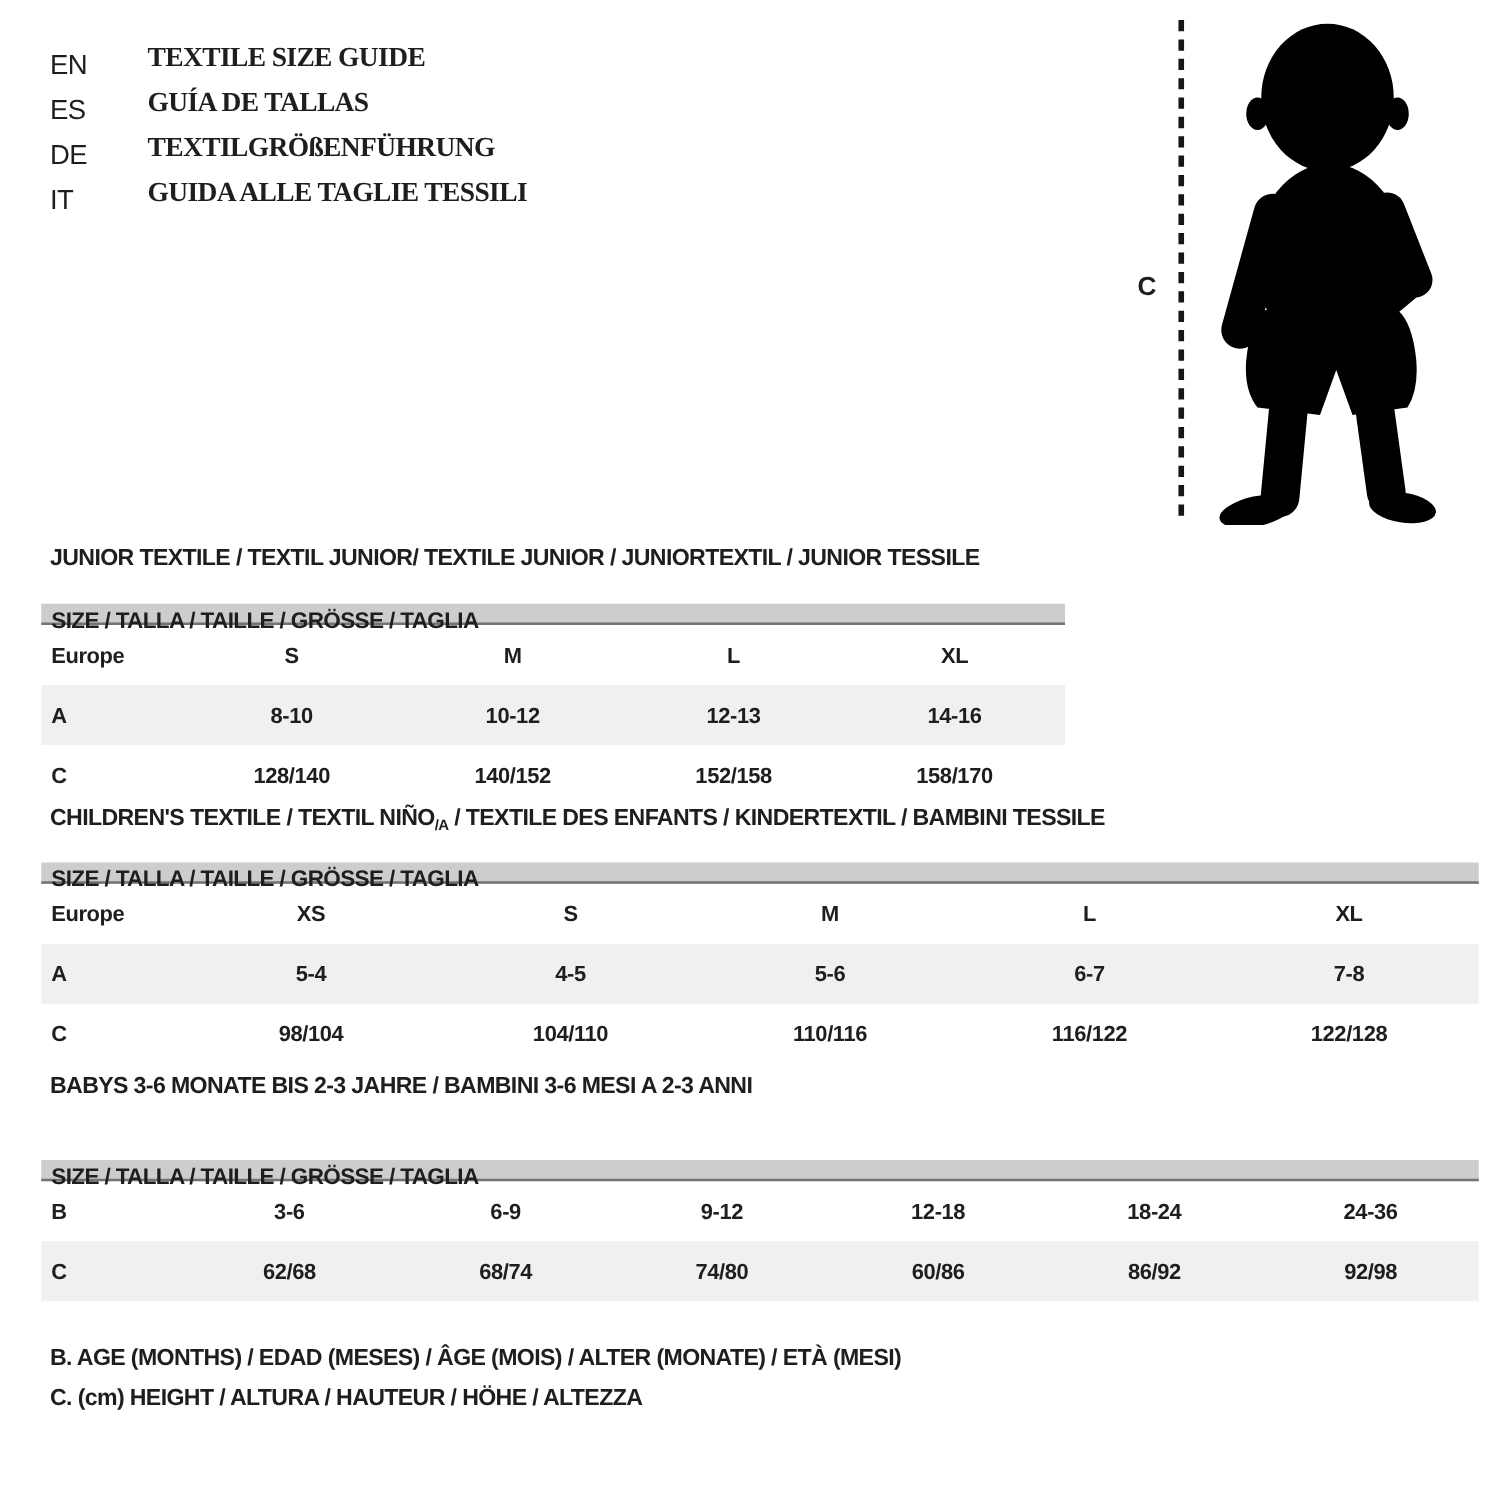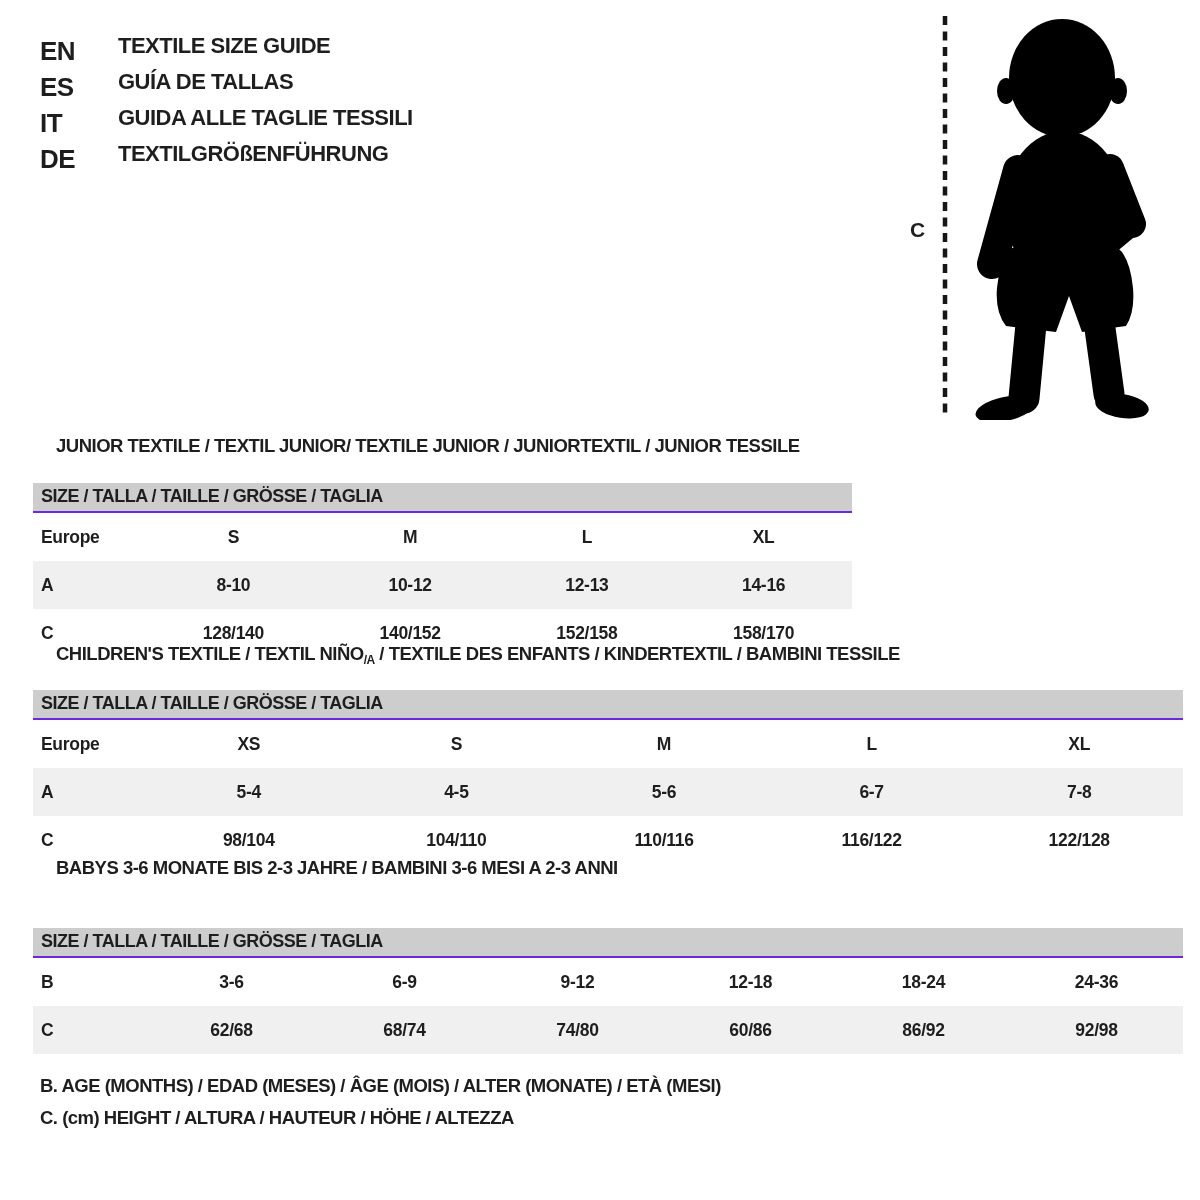--- a/index.html
+++ b/index.html
@@ -9,48 +9,48 @@
     font-family:"Liberation Sans","DejaVu Sans",sans-serif;
     color:#1e1e1e;
     overflow:hidden;
   }
   .abs { position:absolute; }
 
   
   .lang-block { left:40px; top:28px; }
   .lang-row { display:flex; height:36px; align-items:center; }
   .lang-code {
-    width:78px; font-size:26px; font-weight:700; letter-spacing:-0.5px;margin-top:11px;
+    width:78px; font-size:22px; font-weight:400; letter-spacing:-0.5px;margin-top:11px;
   }
   .lang-label {
-    font-size:22px; font-weight:700; letter-spacing:-0.5px; white-space:nowrap;
+    font-size:22px; font-weight:700; letter-spacing:-0.5px; white-space:nowrap;font-family:Liberation Serif, serif;
   }
 
   
   .height-diagram { left:900px; top:12px; width:290px; height:412px; }
   .dash-line { position:absolute; left:42px; top:4px; }
   .height-label {
     position:absolute; left:10px; top:206px;
     font-size:21px; font-weight:700;
   }
   .baby-svg { position:absolute; left:62px; top:0; }
 
   
   .section-title {
-    font-size:18.5px; font-weight:700; letter-spacing:-0.5px; white-space:nowrap;margin-left:16px;
+    font-size:18.5px; font-weight:700; letter-spacing:-0.5px; white-space:nowrap;
   }
   .sub-script { font-size:12px; position:relative; top:4px; font-weight:700; }
   .title-2line { line-height:35px; }
 
   
   .size-table { left:33px; }
   .size-bar {
-    height:30px; line-height:27px;
+    height:17px; line-height:27px;
     background:#cdcdcd;
-    border-bottom:2px solid #6d28d9;
+    border-bottom:2px solid #737373;
     font-size:18px; font-weight:700; letter-spacing:-0.5px;
     padding-left:8px; white-space:nowrap;
   }
   .trow {
     display:grid; height:48px; align-items:center;
     font-size:17.5px; font-weight:700; letter-spacing:-0.3px;
   }
   .trow.alt { background:#f0f0f0; }
   .cols-4 { grid-template-columns:112px repeat(4,1fr); }
   .cols-5 { grid-template-columns:112px repeat(5,1fr); }
@@ -71,26 +71,26 @@
 <div class="abs lang-block">
   <div class="lang-row">
     <span class="lang-code">EN</span>
     <span class="lang-label">TEXTILE SIZE GUIDE</span>
   </div>
   <div class="lang-row">
     <span class="lang-code">ES</span>
     <span class="lang-label">GUÍA DE TALLAS</span>
   </div>
   <div class="lang-row">
+    <span class="lang-code">DE</span>
+    <span class="lang-label">TEXTILGRÖßENFÜHRUNG</span>
+  </div>
+  <div class="lang-row">
     <span class="lang-code">IT</span>
     <span class="lang-label">GUIDA ALLE TAGLIE TESSILI</span>
-  </div>
-  <div class="lang-row">
-    <span class="lang-code">DE</span>
-    <span class="lang-label">TEXTILGRÖßENFÜHRUNG</span>
   </div>
 </div>
 
 <div class="abs height-diagram">
   <svg class="dash-line" width="8" height="402">
     <line x1="3" y1="0" x2="3" y2="400" stroke="#161616" stroke-width="4.5" stroke-dasharray="9 6.5"></line>
   </svg>
   <span class="height-label">C</span>
   <svg class="baby-svg" width="206" height="408" viewBox="0 0 206 408">
     <g fill="#000000" stroke="none">

